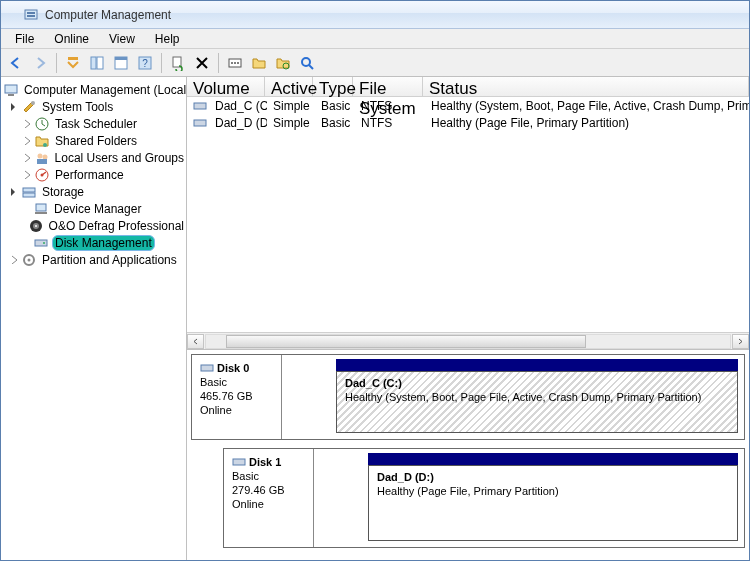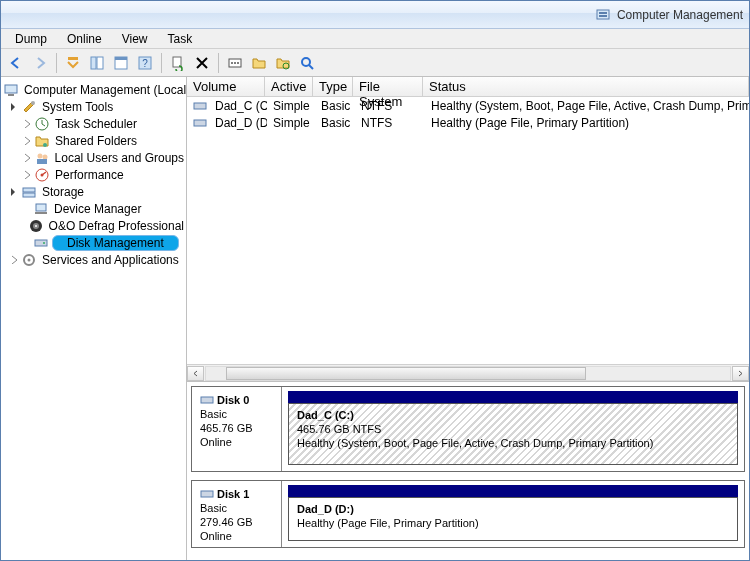--- a/index.html
+++ b/index.html
@@ -13,23 +13,22 @@
     overflow: hidden;
     border: 1px solid #5a7fae;
   }
   
   .titlebar {
     height: 28px;
     background: linear-gradient(to bottom, #f3f8ff 0%, #e6effa 45%, #d4e3f5 46%, #e6f0fb 100%);
     border-bottom: 1px solid #b0c4de;
     display: flex;
     align-items: center;
-    padding: 0 6px;
+    padding: 0 22px;
     color: #333;
-    justify-content: flex-end;
   }
   .titlebar .app-icon { width: 16px; height: 16px; margin-right: 6px; }
   .titlebar .title { font-size: 12px; }
   
   .menubar {
     height: 20px;
     background: #f0f0f0;
     display: flex;
     align-items: center;
     padding: 0 6px;
@@ -69,23 +68,23 @@
     background: #fff;
   }
   .tree-row {
     display: flex; align-items: center;
     height: 17px;
     padding-left: 2px;
     white-space: nowrap;
     cursor: default;
   }
   .tree-row.sel .label {
-    background: #0ea5e9;
+    background: #14b8a6;
     border: 1px solid #7ab7e8;
-    padding: 0 14px;
+    padding: 0 2px;
     border-radius: 6px;
   }
   .tw { width: 11px; height: 11px; display:inline-flex; align-items:center; justify-content:center; margin-right:1px;}
   .tw svg { width:9px; height:9px; }
   .ticon { width: 16px; height: 16px; margin-right: 3px; display:inline-flex; align-items:center; justify-content:center;}
   .ticon svg { width:16px; height:16px; }
   .indent { display:inline-block; }
   .label { padding: 0 2px; }
   
   .content {
@@ -105,21 +104,21 @@
   }
   .vhead {
     display: flex;
     height: 20px;
     background: linear-gradient(#fdfdfd,#eee);
     border-bottom: 1px solid #d0d0d0;
   }
   .vhead .col {
     border-right: 1px solid #d0d0d0;
     padding: 2px 6px;
-    font-size: 13px;
+    font-size: 17px;
   }
   .vbody { flex:1; overflow:hidden; }
   .vrow {
     display: flex;
     height: 17px;
     align-items: center;
   }
   .vrow .cell { padding: 0 6px; white-space: nowrap; overflow:hidden; }
   .vrow .vicon { width:14px; height:12px; margin-left:6px; margin-right:2px; }
   
@@ -136,20 +135,21 @@
   
   .diskpanels {
     padding: 4px;
     overflow: hidden;
   }
   .disk {
     border: 1px solid #6b6b6b;
     margin-bottom: 8px;
     display:flex;
     background:#fff;
+    gap:48px;
   }
   .disk-left {
     width: 90px;
     padding: 6px 8px;
     font-size: 11px;
     line-height: 14px;
     border-right: 1px solid #888;
     display:flex;
     flex-direction:column;
   }
@@ -172,41 +172,41 @@
     padding: 4px 8px;
     font-size: 11px;
     line-height: 14px;
     position:relative;
   }
   .partition.hatched {
     background-image: repeating-linear-gradient(135deg,#fff,#fff 3px,#d6d6d6 3px,#d6d6d6 5px);
   }
   .partition .pname { font-weight: bold; }
   .disk0 { height: 86px; }
-  .disk1 { height: 68px; }
+  .disk1 { height: 100px; margin-left: 32px; }
 </style>
 </head>
 <body>
 
 <div class="titlebar">
   <span class="app-icon">
     <svg viewBox="0 0 16 16">
         <rect x="2" y="3" width="12" height="9" fill="#d7e8f7" stroke="#5a7fae"></rect>
         <rect x="4" y="5" width="8" height="2" fill="#5a7fae"></rect>
         <rect x="4" y="8" width="8" height="2" fill="#5a7fae"></rect>
       </svg>
   </span>
   <span class="title">Computer Management</span>
 </div>
 
 <div class="menubar">
-  <span class="mi">Dump</span>
+  <span class="mi">File</span>
   <span class="mi">Online</span>
   <span class="mi">View</span>
-  <span class="mi">Task</span>
+  <span class="mi">Help</span>
 </div>
 
 <div class="toolbar">
   <span class="tb">
       <svg viewBox="0 0 16 16">
         <path d="M10 3 L4 8 L10 13" fill="none" stroke="#2a6fd4" stroke-width="2"></path>
       </svg>
     </span>
   <span class="tb">
       <svg viewBox="0 0 16 16">
@@ -430,21 +430,21 @@
           <svg viewBox="0 0 9 9">
             <path d="M2 1 L7 5 L2 9" fill="none" stroke="#888"></path>
           </svg>
         </span>
       <span class="ticon">
           <svg viewBox="0 0 16 16">
             <circle cx="8" cy="8" r="5" fill="none" stroke="#888" stroke-width="2"></circle>
             <circle cx="8" cy="8" r="1.5" fill="#888"></circle>
           </svg>
         </span>
-      <span class="label">Services and Applications</span>
+      <span class="label">Partition and Applications</span>
     </div>
   </div>
 
   <div class="content">
 
     <div class="vlist">
       <div class="vhead">
         <div class="col" style="width:78px">Volume</div>
         <div class="col" style="width:48px">Active</div>
         <div class="col" style="width:40px">Type</div>
@@ -501,21 +501,20 @@
             <span>Disk 0</span>
           </div>
           <span>Basic</span>
           <span>465.76 GB</span>
           <span>Online</span>
         </div>
         <div class="disk-right">
           <div class="stripe"></div>
           <div class="partition hatched">
             <div class="pname">Dad_C  (C:)</div>
-            <div>465.76 GB NTFS</div>
             <div>Healthy (System, Boot, Page File, Active, Crash Dump, Primary Partition)</div>
           </div>
         </div>
       </div>
 
       <div class="disk disk1">
         <div class="disk-left">
           <div class="dname">
             <svg class="dicon" viewBox="0 0 14 12">
                 <rect x="1" y="3" width="12" height="6" fill="#ccd6e4" stroke="#5a7fae"></rect>

